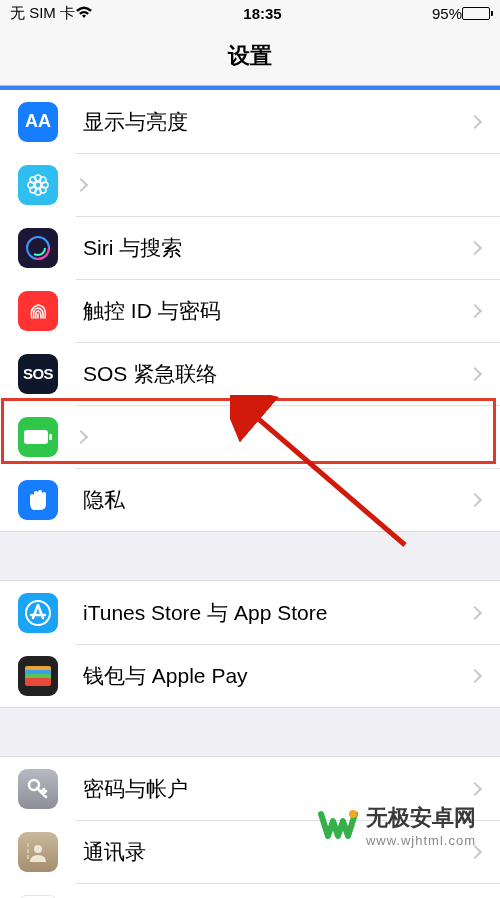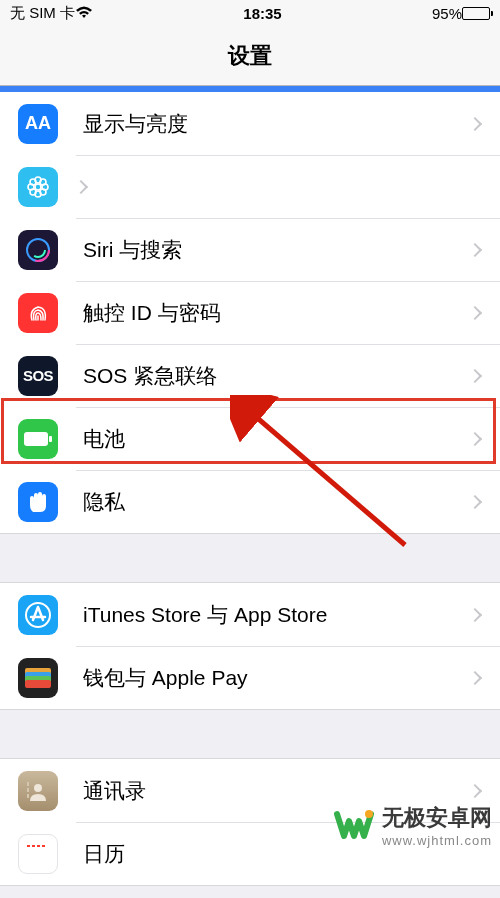--- a/index.html
+++ b/index.html
@@ -77,21 +77,21 @@
     position:absolute;
     border: 3px solid #e03a2a;
     pointer-events:none;
   }
   .arrow-svg {
     position:absolute;
     pointer-events:none;
   }
   .watermark {
     position:absolute;
-    right: 8px;
+    right: 24px;
     bottom: 50px;
     display:flex; align-items:center; gap:8px;
     font-size: 22px;
     color: #3a3a3a;
   }
   .wm-logo {
     width:40px; height:40px;
   }
   .wm-sub { font-size:13px; color:#888; letter-spacing:1px; display:block; }
 </style>
@@ -111,21 +111,21 @@
   <div class="status-right">
     <span>95%</span>
     <span class="battery"><span class="battery-fill"></span></span>
   </div>
 </div>
 
 <div class="nav-bar">
   <span class="nav-title">设置</span>
 </div>
 
-<div class="list top-open" style="border-top:6px solid #3b82f6;">
+<div class="list top-open" style="border-top:4px solid #3b82f6;">
   <div class="row">
     <div class="icon-wrap" style="background:#167dff">
       <span style="color:#fff;font-weight:700;font-size:18px">AA</span>
     </div>
     <span class="label">显示与亮度</span>
     <span class="chevron"></span>
   </div>
   <div class="row">
     <div class="icon-wrap" style="background:#2ebef0">
       <svg width="26" height="26" viewBox="0 0 26 26">
@@ -176,21 +176,20 @@
     <span class="label">SOS 紧急联络</span>
     <span class="chevron"></span>
   </div>
   <div class="row">
     <div class="icon-wrap" style="background:#30c649">
       <svg width="30" height="16" viewBox="0 0 30 16">
           <rect x="1" y="1" width="24" height="14" rx="3" fill="#fff"></rect>
           <rect x="26" y="5" width="3" height="6" rx="1" fill="#fff"></rect>
         </svg>
     </div>
-    <span class="label">电池</span>
     <span class="chevron"></span>
   </div>
   <div class="row">
     <div class="icon-wrap" style="background:#167dff">
       <svg width="24" height="24" viewBox="0 0 24 24">
           <path d="M7 22 Q4 20 4 15 L4 8 Q4 6 6 6 Q8 6 8 8 L8 5 Q8 3 10 3 Q12 3 12 5 L12 4 Q12 2 14 2 Q16 2 16 4 L16 6 Q16 4 18 4 Q20 4 20 6 L20 16 Q20 22 14 22 Z" fill="#fff"></path>
         </svg>
     </div>
     <span class="label">隐私</span>
     <span class="chevron"></span>
@@ -220,20 +219,30 @@
         </svg>
     </div>
     <span class="label">钱包与 Apple Pay</span>
     <span class="chevron"></span>
   </div>
 </div>
 
 <div class="group-gap"></div>
 
 <div class="list">
+  <div class="row">
+    <div class="icon-wrap" style="background:linear-gradient(#b8b8c2,#8e8e98)">
+      <svg width="24" height="24" viewBox="0 0 24 24">
+          <circle cx="8" cy="8" r="5" fill="none" stroke="#fff" stroke-width="2.5"></circle>
+          <path d="M11 11 L20 20 M17 17 L20 14 M15 15 L18 12" stroke="#fff" stroke-width="2.5" stroke-linecap="round"></path>
+        </svg>
+    </div>
+    <span class="label">密码与帐户</span>
+    <span class="chevron"></span>
+  </div>
   <div class="row">
     <div class="icon-wrap" style="background:linear-gradient(#c9b89c,#a48e6d)">
       <svg width="24" height="24" viewBox="0 0 24 24">
           <circle cx="12" cy="9" r="4" fill="#eee6d8"></circle>
           <path d="M4 22 Q4 15 12 15 Q20 15 20 22 Z" fill="#eee6d8"></path>
           <rect x="1" y="3" width="2" height="4" fill="#d4c7ae"></rect>
           <rect x="1" y="9" width="2" height="4" fill="#d4c7ae"></rect>
           <rect x="1" y="15" width="2" height="4" fill="#d4c7ae"></rect>
         </svg>
     </div>

